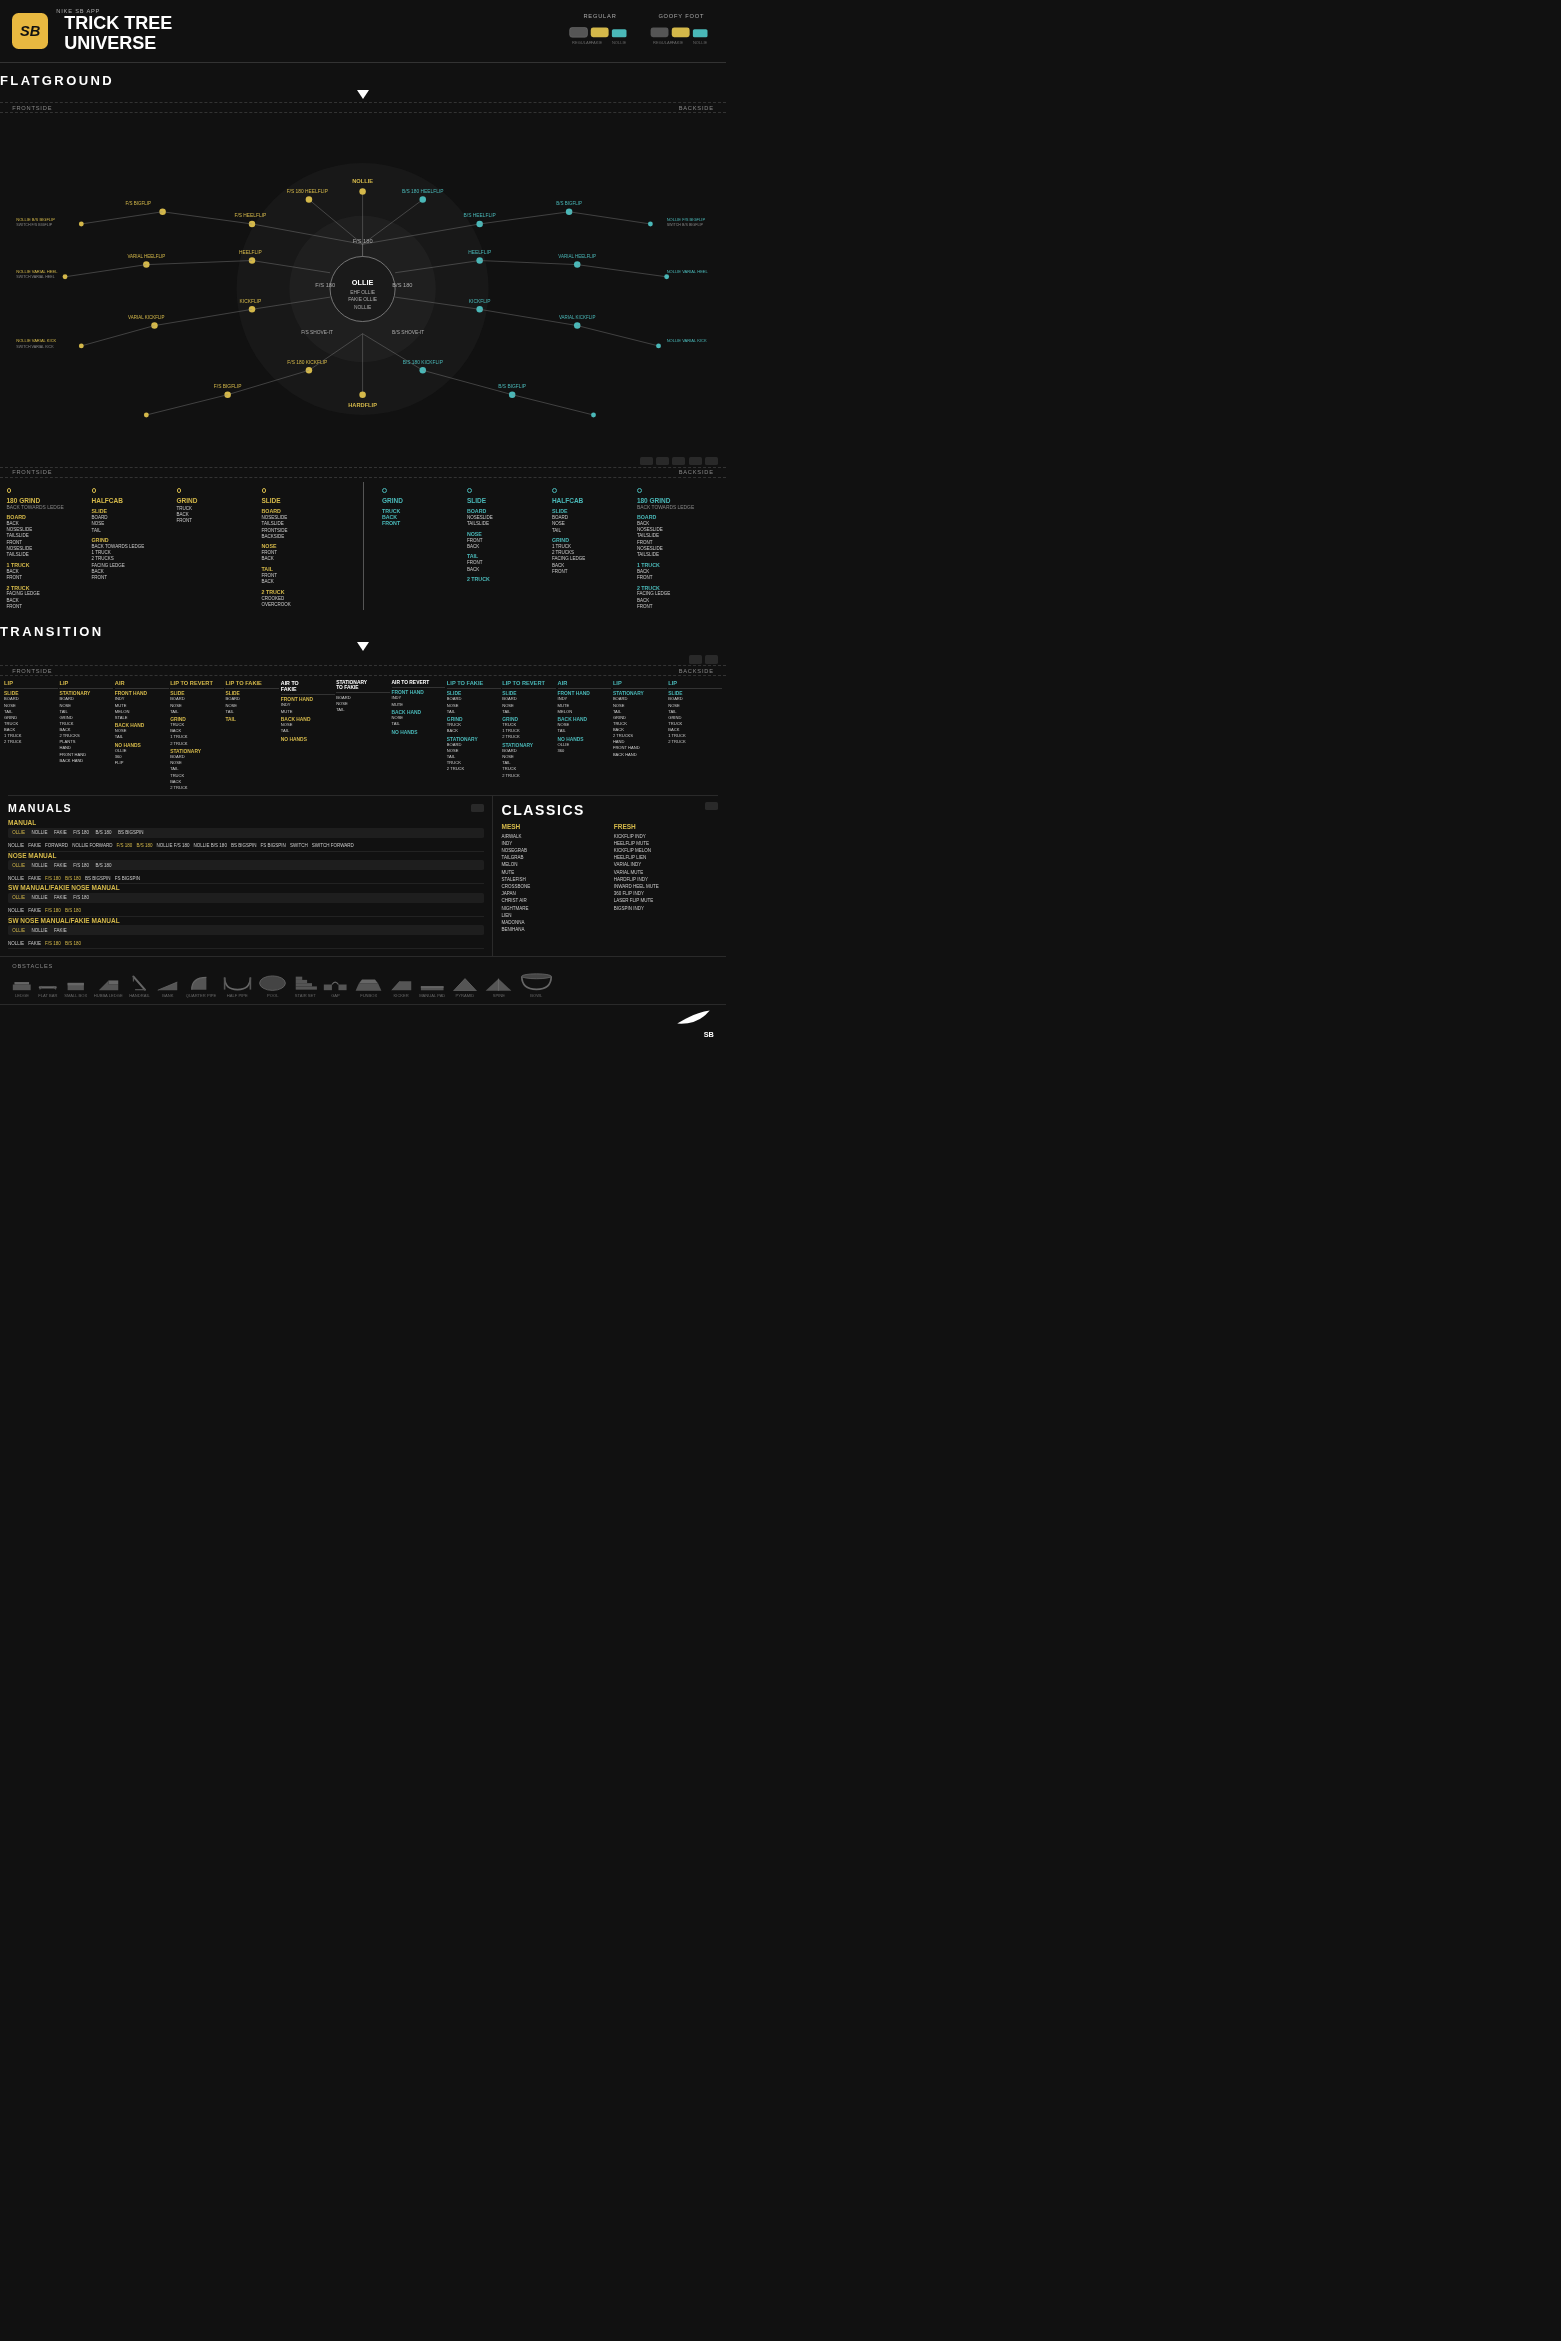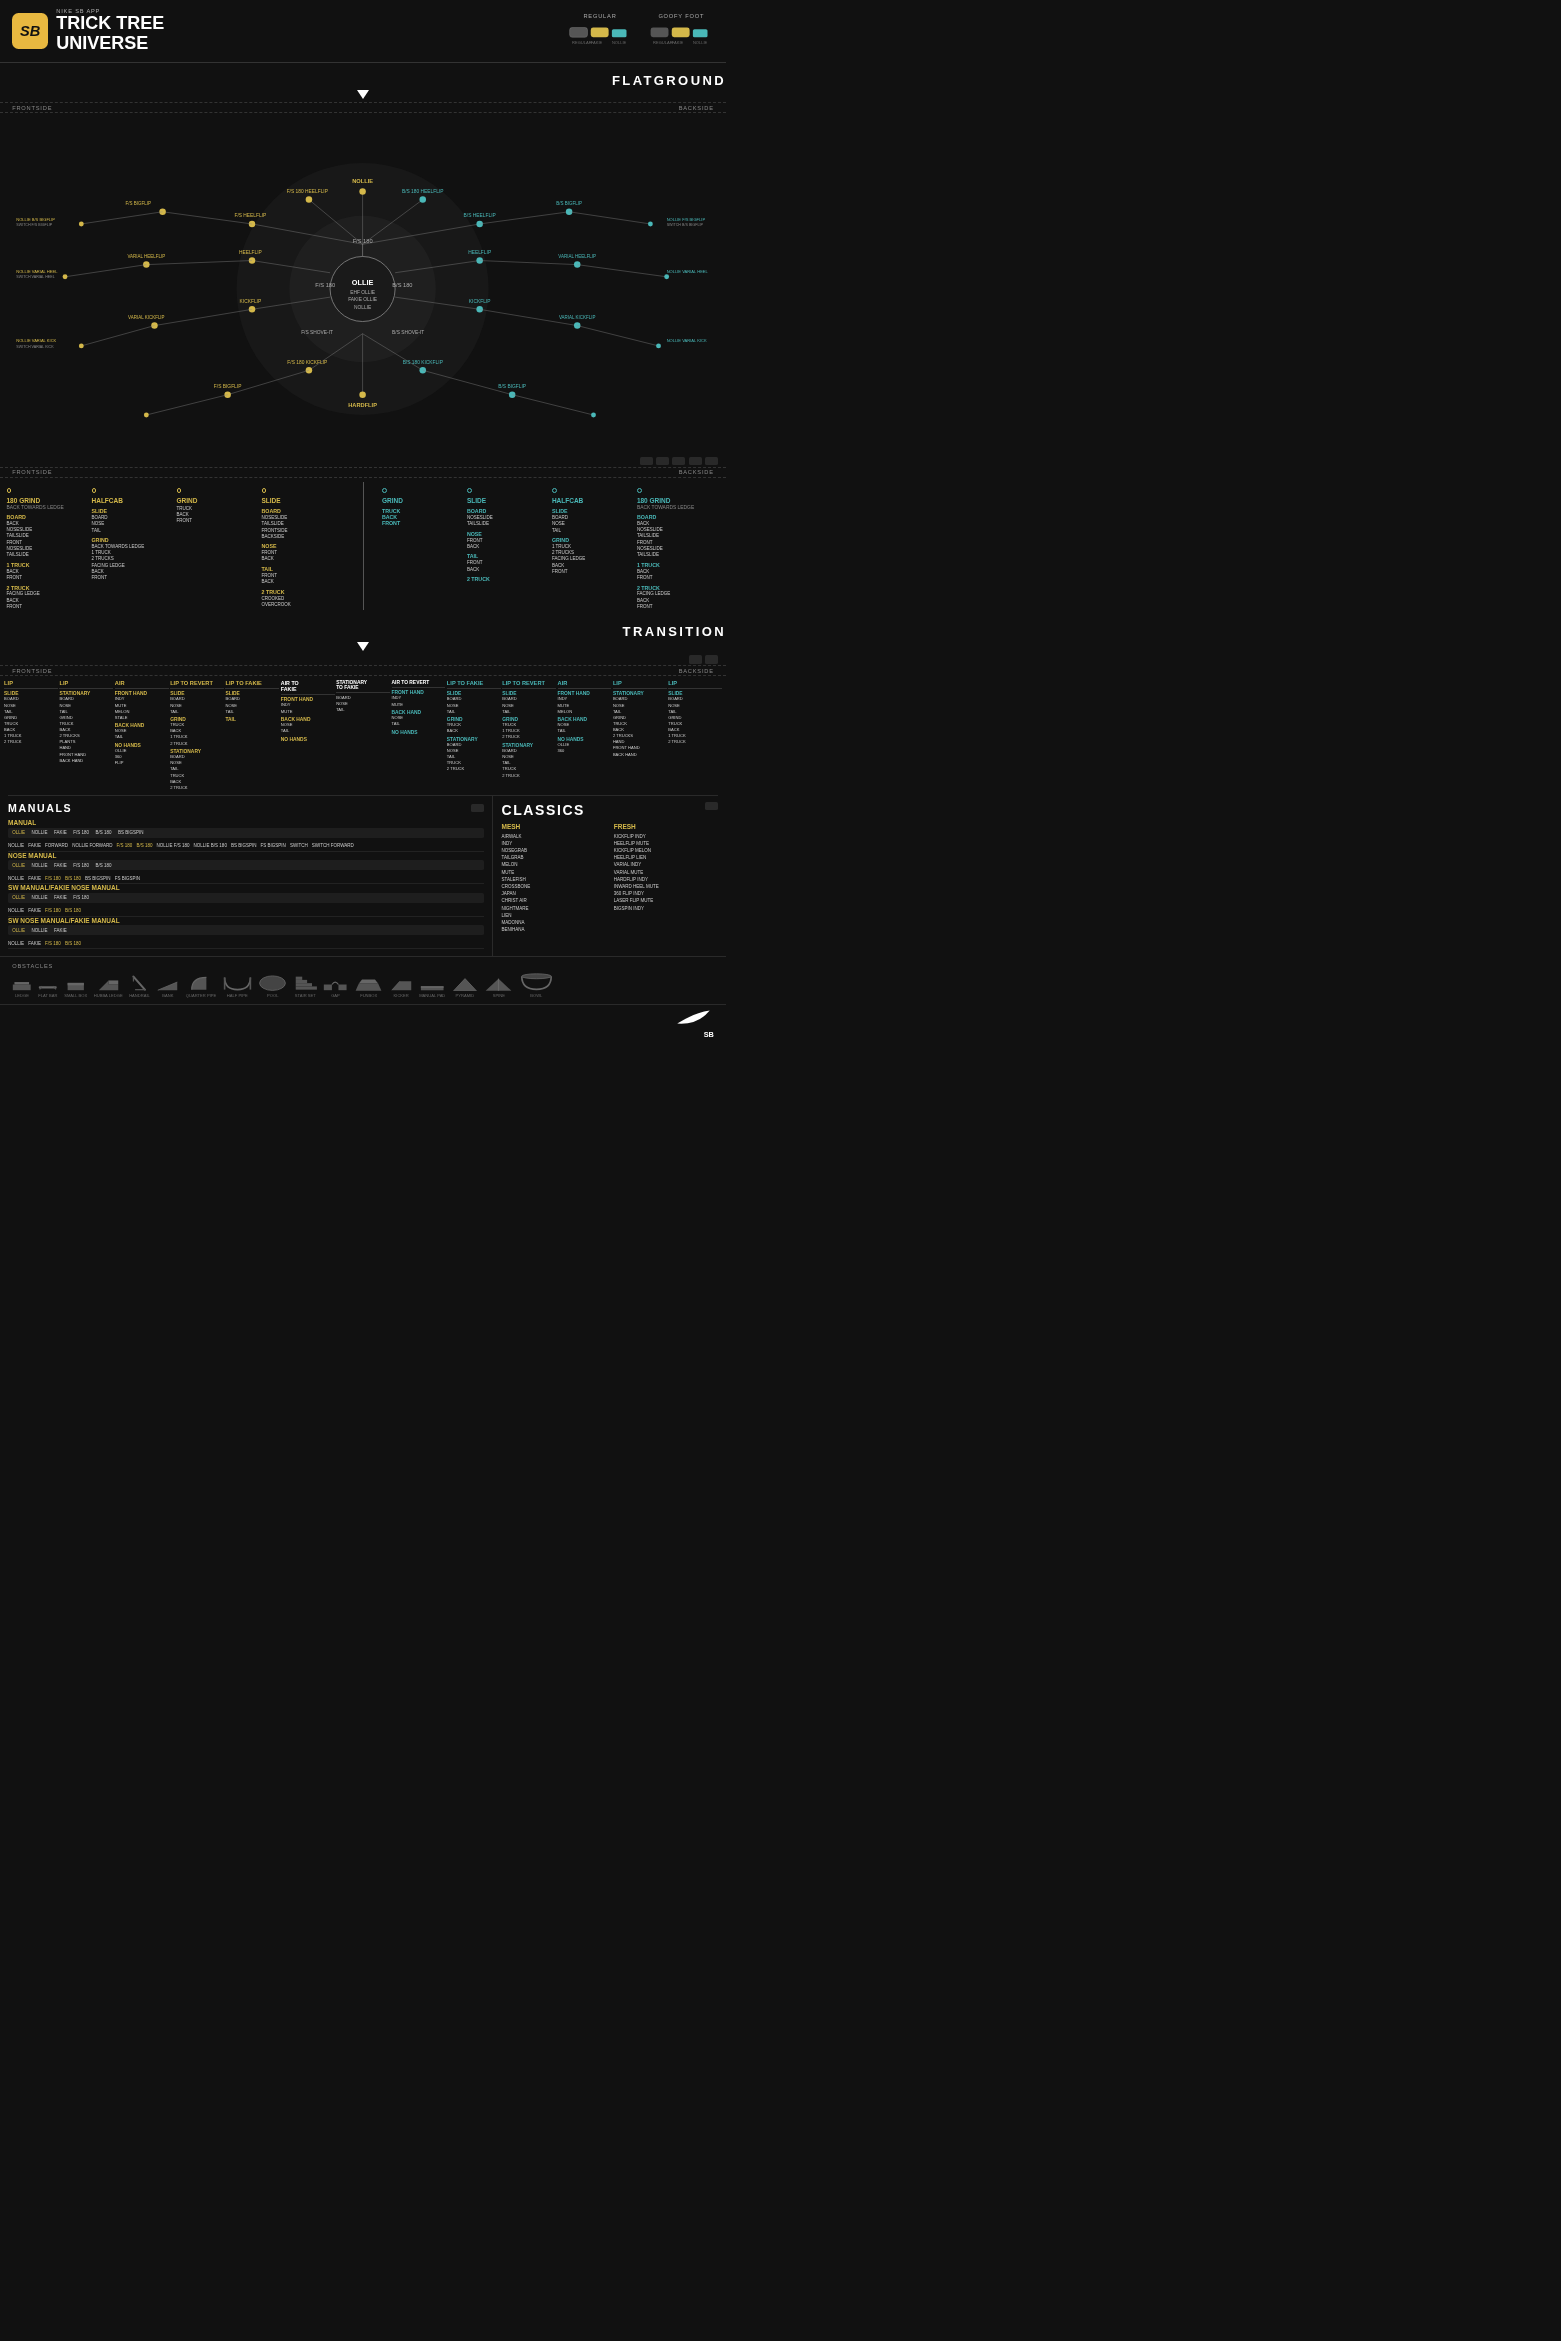--- a/index.html
+++ b/index.html
@@ -40,20 +40,21 @@
       font-weight: 900;
       color: #111;
       font-style: italic;
     }
     .title-block h1 {
       font-size: 18px;
       font-weight: 900;
       color: #fff;
       line-height: 1.1;
       text-transform: uppercase;
+      margin-left: 8px;
     }
     .title-block .subtitle {
       font-size: 5.7px;
       color: #aaa;
       text-transform: uppercase;
       letter-spacing: 0.8px;
     }
     .header-right {
       margin-left: auto;
       display: flex;
@@ -70,21 +71,21 @@
       margin-bottom: 2.4px;
     }
     .stance-icons {
       display: flex;
       gap: 2.4px;
       align-items: center;
     }
 
     
     .section-header {
-      text-align: right;
+      text-align: left;
       padding: 9.8px 0 3.3px;
       position: relative;
     }
     .section-header h2 {
       font-size: 13px;
       font-weight: 900;
       color: #fff;
       text-transform: uppercase;
       letter-spacing: 2.4px;
     }

